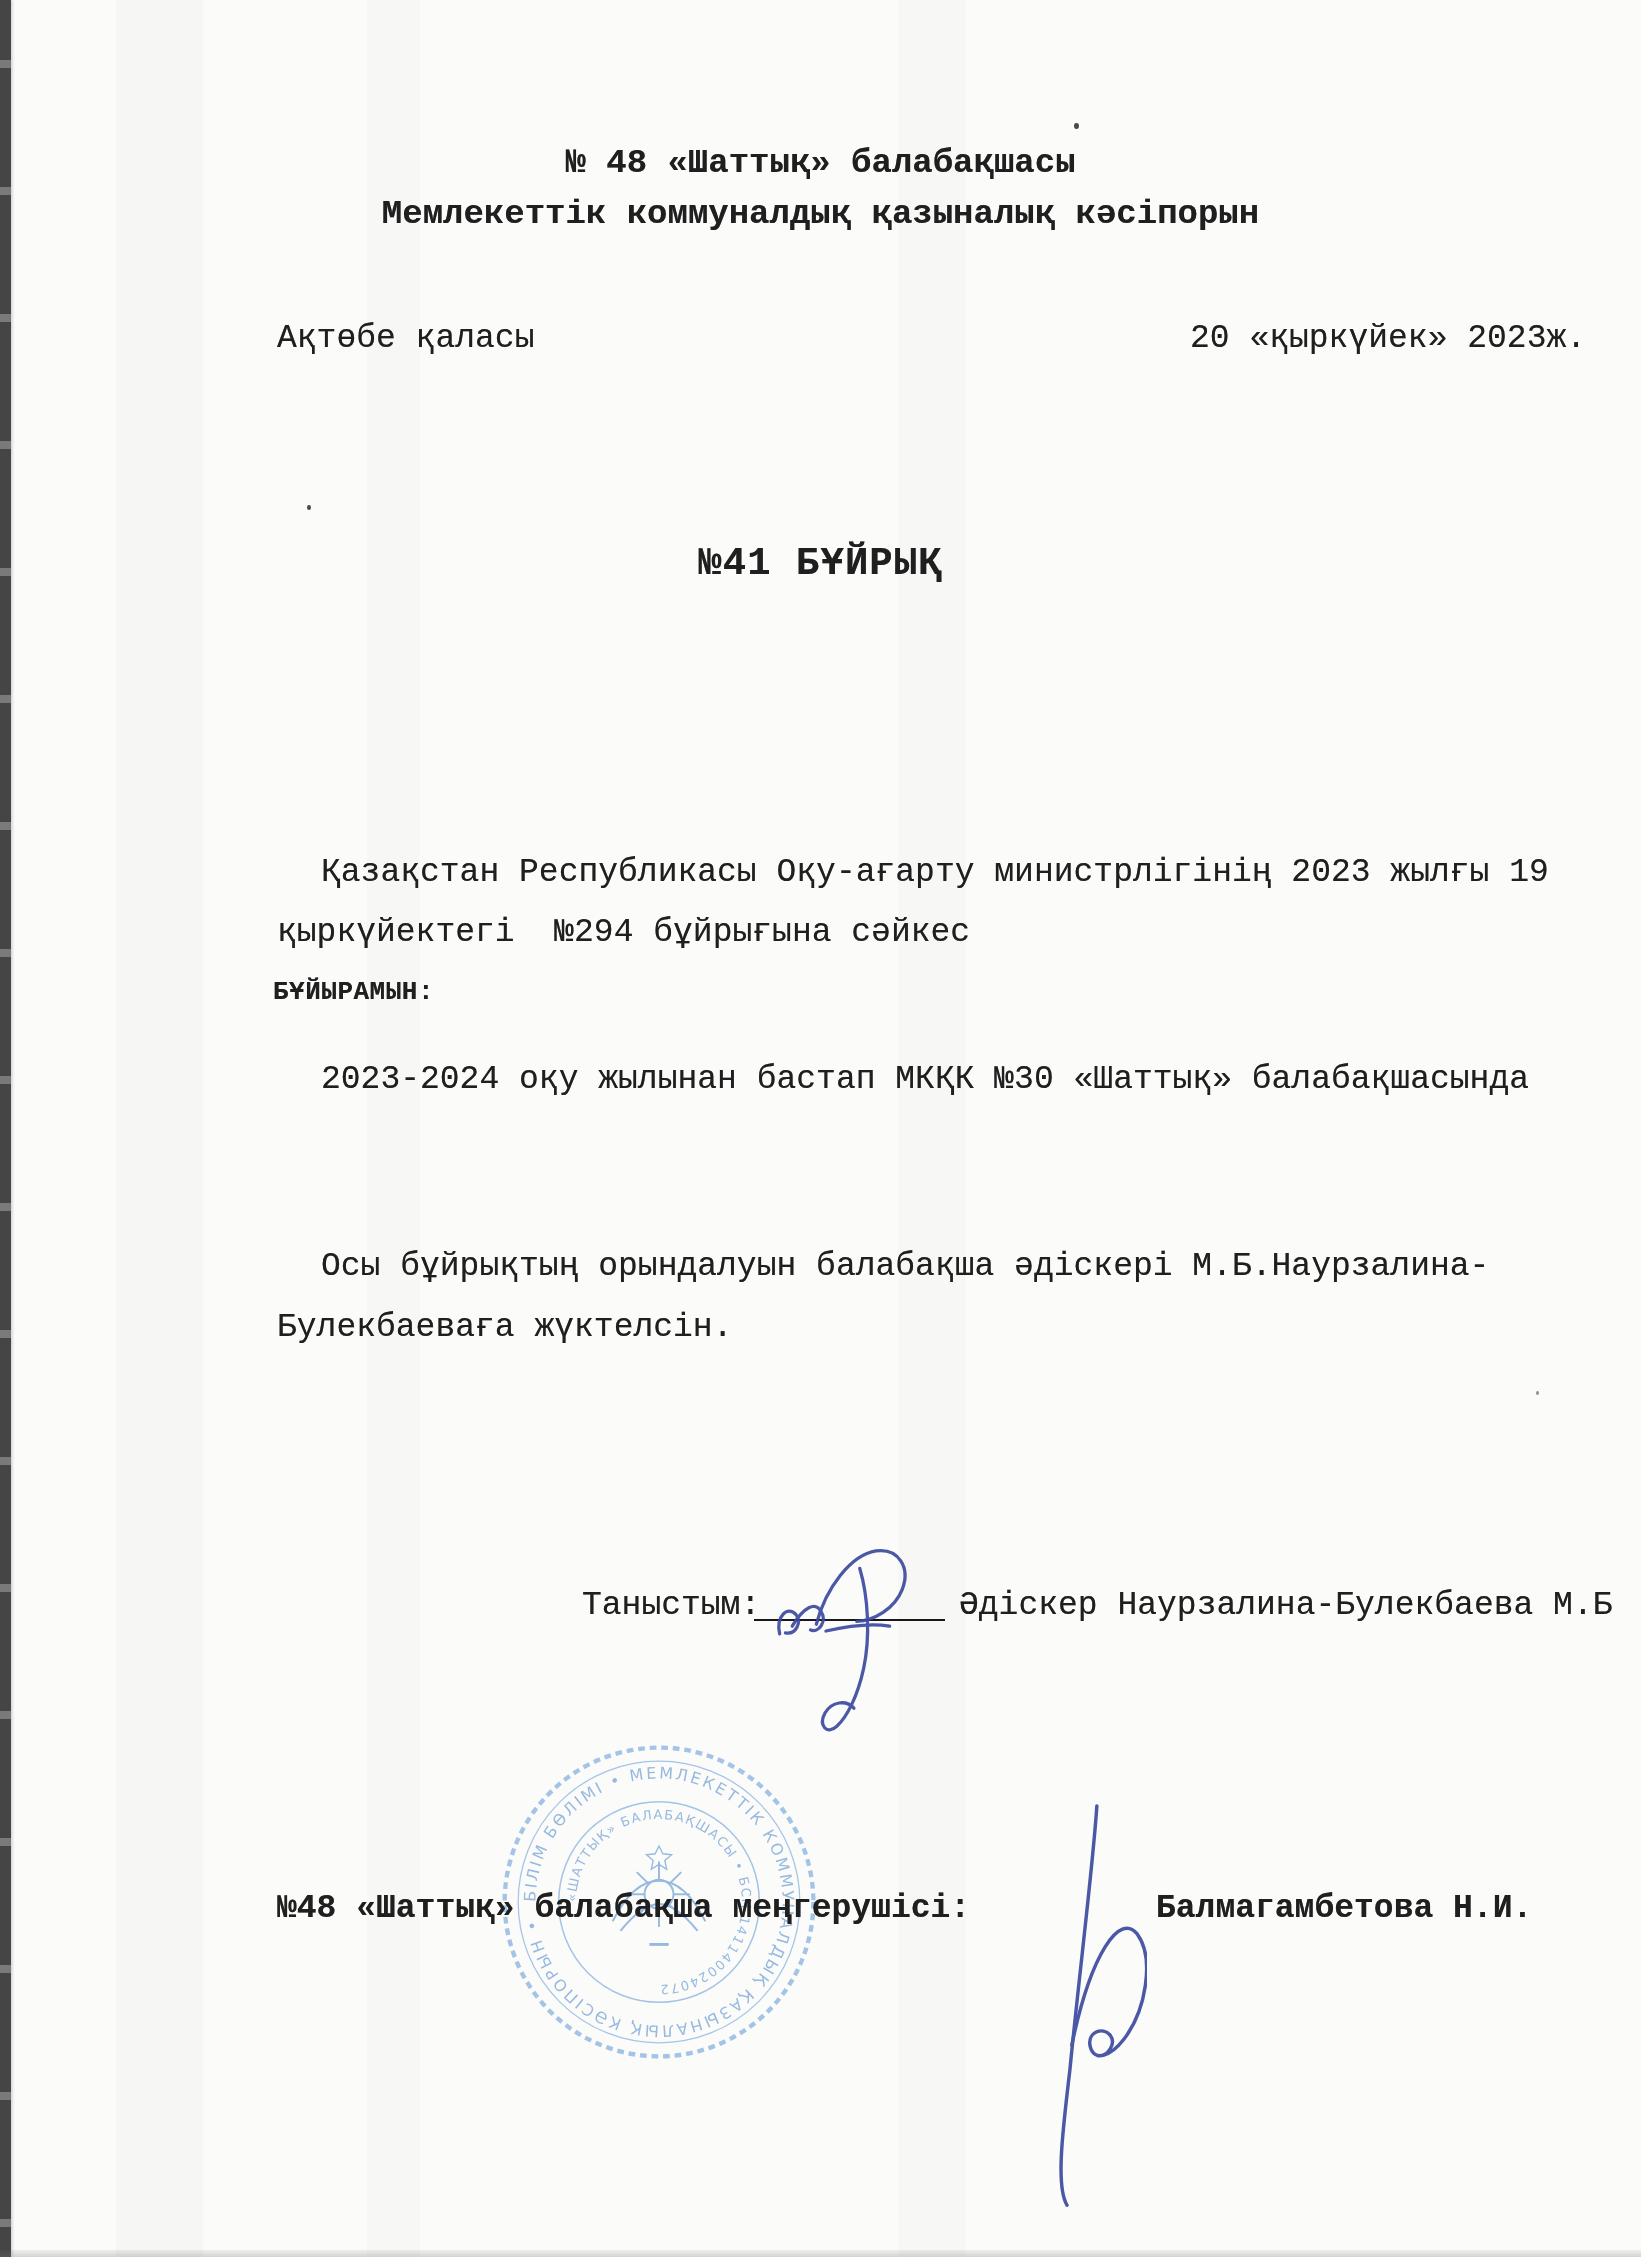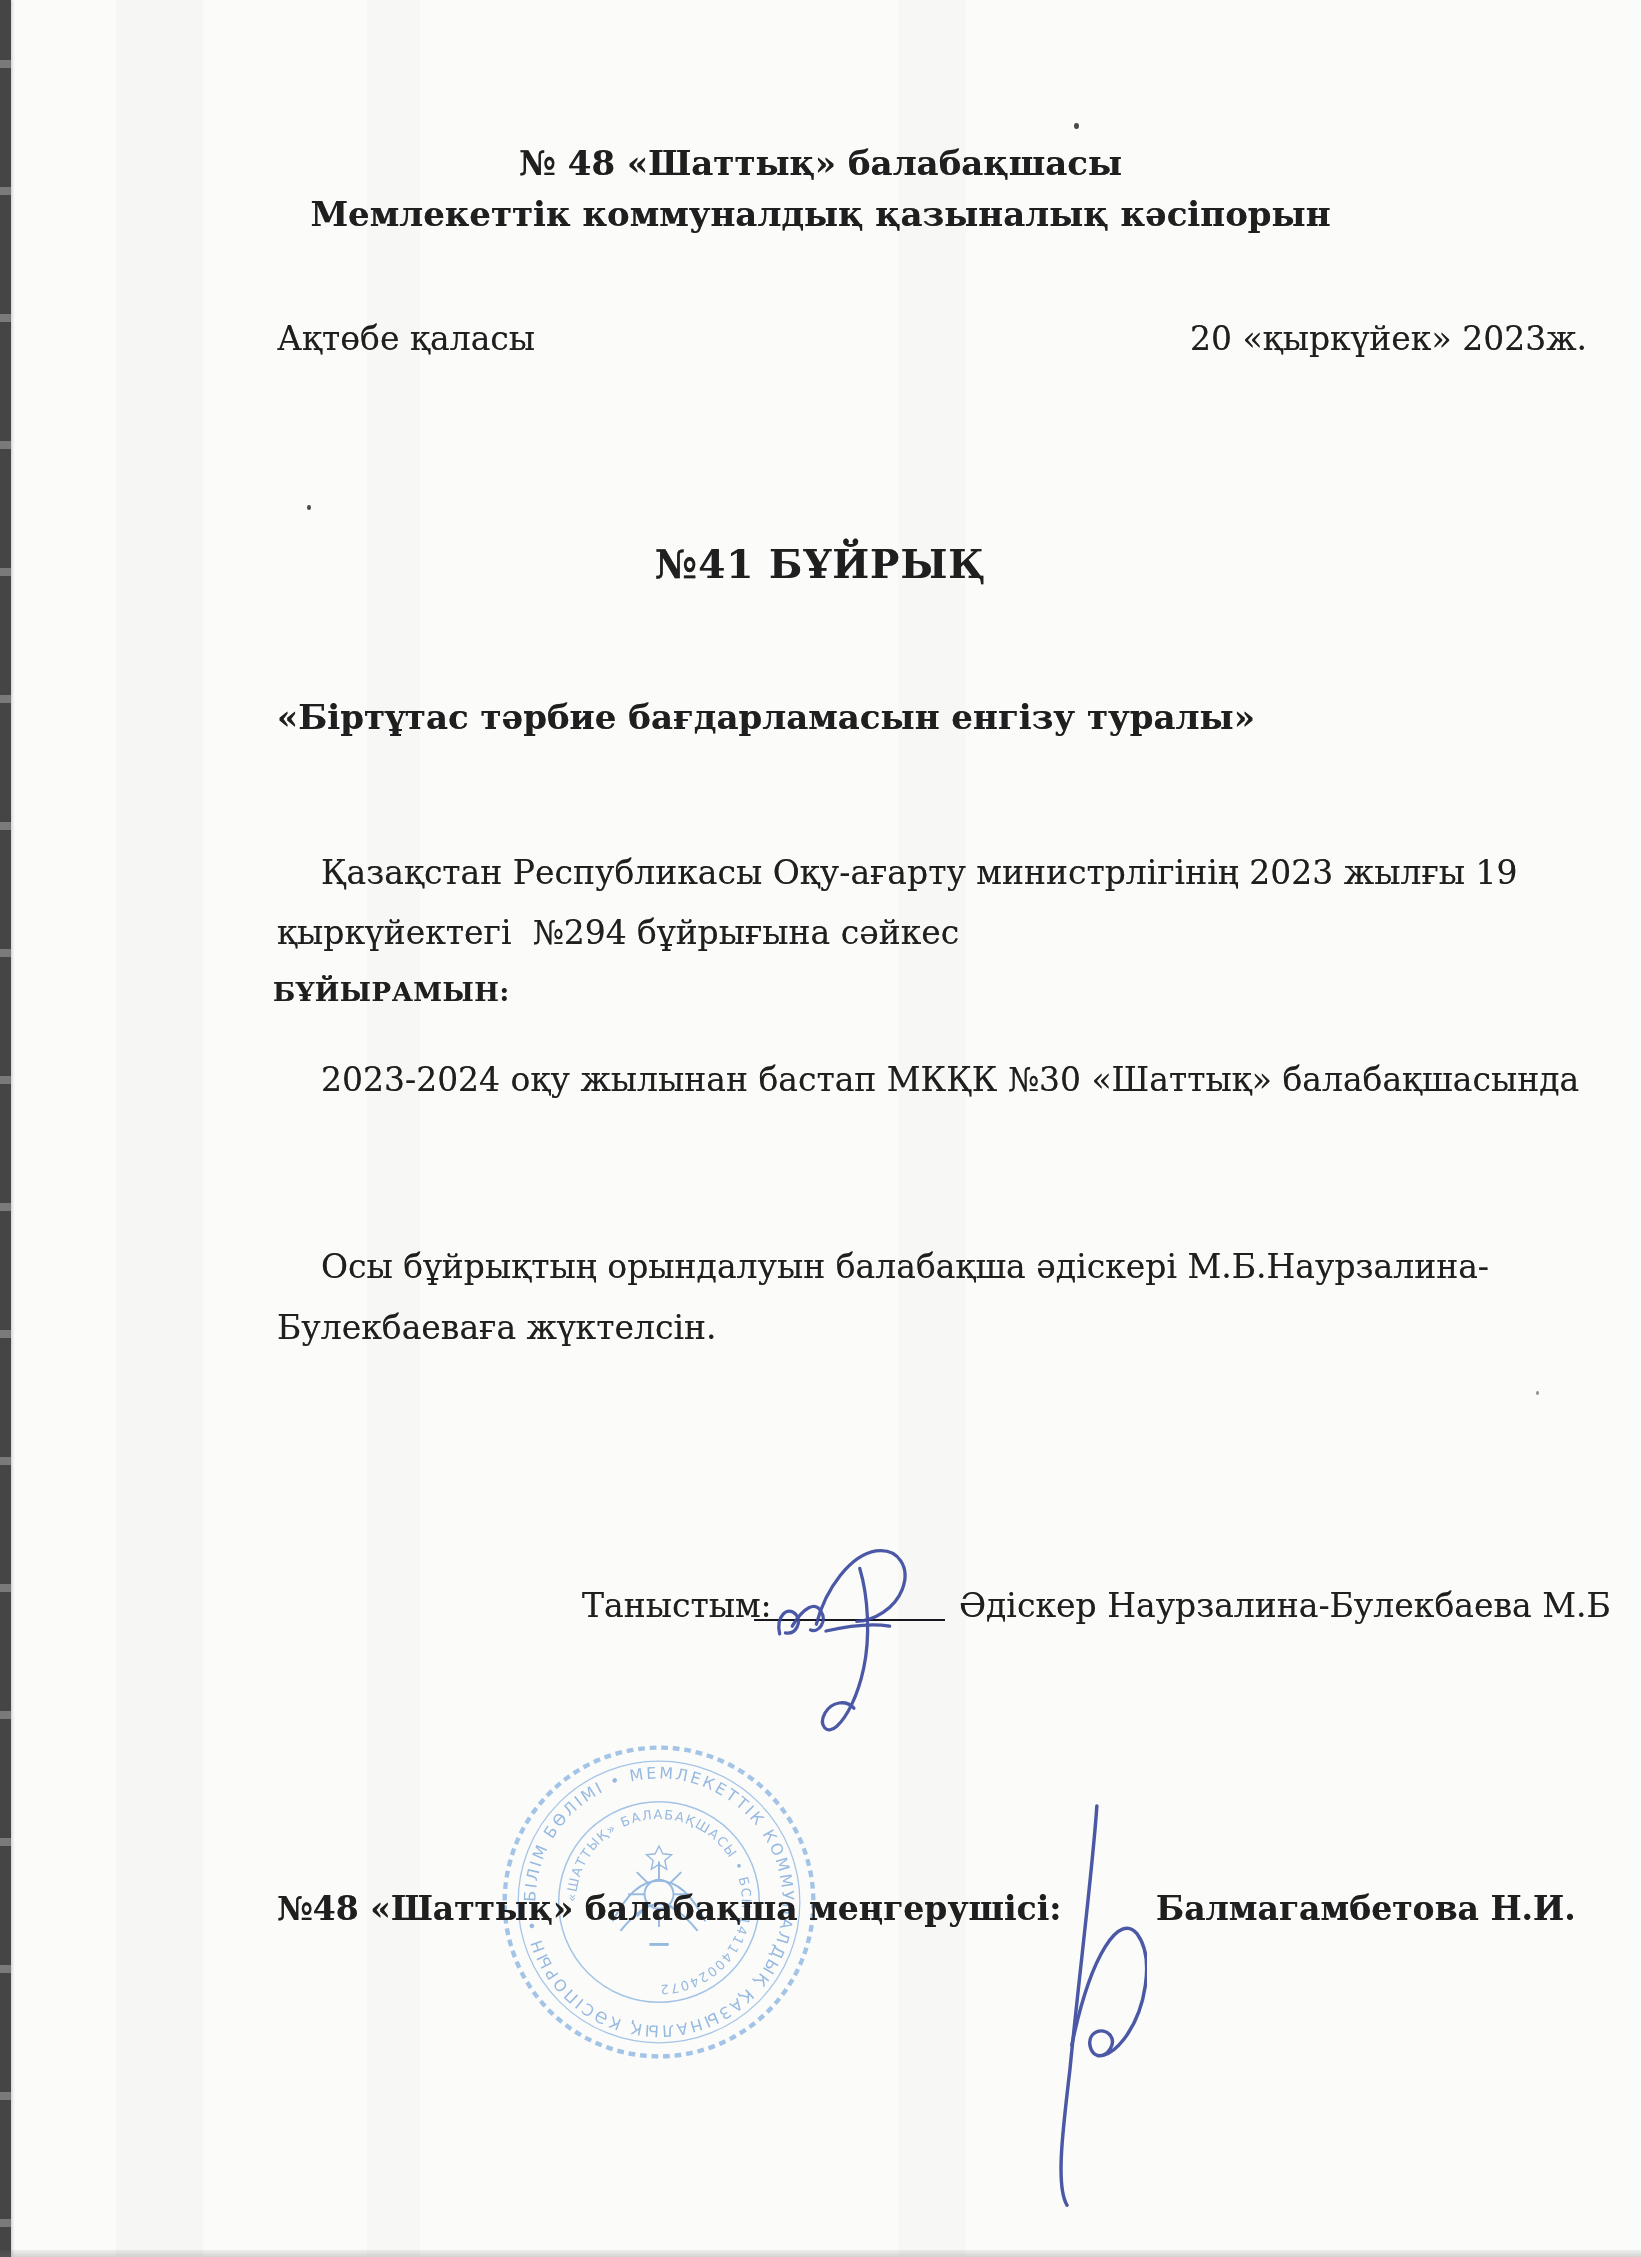--- a/index.html
+++ b/index.html
@@ -26,20 +26,21 @@
   .streak-b{left:367px;width:53px;background:rgba(140,140,135,.035);}
   .streak-c{left:898px;width:68px;background:rgba(140,140,135,.03);}
   .speck{position:absolute;background:#4a4a4a;border-radius:50%;}
 
   
   .line{
     position:absolute;white-space:pre;
     font-size:33px;line-height:1.2;
     text-shadow:0 0 0.6px rgba(25,25,25,.55);
     z-index:5;
+    font-family:Liberation Mono, monospace;
   }
   .b{font-weight:bold;}
   .center{left:0;width:1641px;text-align:center;}
   .hdr{font-size:34px;font-weight:bold;}
   .title{font-size:39px;font-weight:bold;letter-spacing:1px;}
   .subject{font-size:34px;font-weight:bold;}
   .decree{font-size:26px;font-weight:bold;letter-spacing:0.5px;}
 
   .sig-underline{
     position:absolute;left:754px;top:1619px;width:191px;height:0;
@@ -70,21 +71,20 @@
   <div class="speck" style="left:1074px;top:123px;width:4.8px;height:5.8px;"></div>
   <div class="speck" style="left:1536px;top:1391px;width:2.9px;height:3.9px;opacity:.6;"></div>
 
   <div class="line center hdr" style="top:143px;">№ 48 «Шаттық» балабақшасы</div>
   <div class="line center hdr" style="top:194px;">Мемлекеттік коммуналдық қазыналық кәсіпорын</div>
 
   <div class="line" style="left:277px;top:319px;">Ақтөбе қаласы</div>
   <div class="line" style="left:1190px;top:319px;">20 «қыркүйек» 2023ж.</div>
 
   <div class="line center title" style="top:541px;">№41 БҰЙРЫҚ</div>
-  <div class="line subject" style="left:277px;top:697px;">«Біртұтас тәрбие бағдарламасын енгізу туралы»</div>
 
   <div class="line" style="left:321px;top:853px;">Қазақстан Республикасы Оқу-ағарту министрлігінің 2023 жылғы 19</div>
   <div class="line" style="left:277px;top:913px;">қыркүйектегі  №294 бұйрығына сәйкес</div>
 
   <div class="line decree" style="left:273px;top:977px;">БҰЙЫРАМЫН:</div>
 
   <div class="line" style="left:321px;top:1060px;">2023-2024 оқу жылынан бастап МКҚК №30 «Шаттық» балабақшасында</div>
 
   <div class="line" style="left:321px;top:1247px;">Осы бұйрықтың орындалуын балабақша әдіскері М.Б.Наурзалина-</div>
   <div class="line" style="left:277px;top:1308px;">Булекбаеваға жүктелсін.</div>

